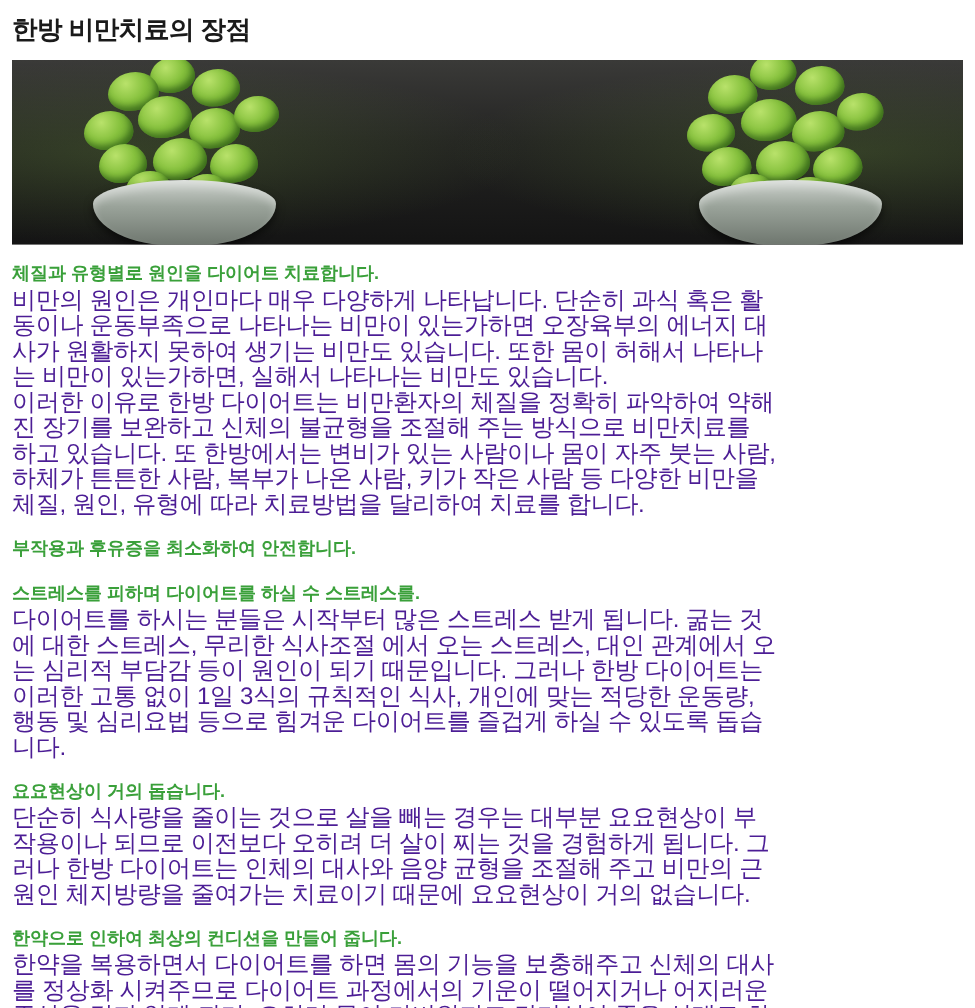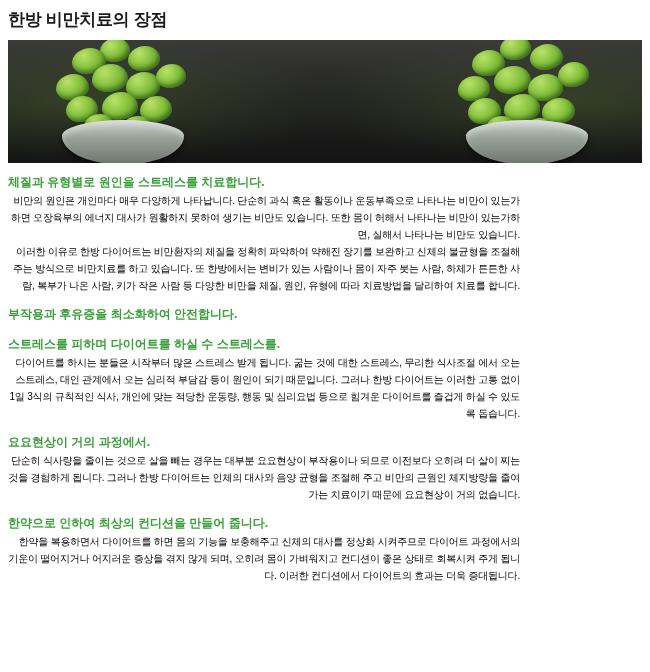--- a/index.html
+++ b/index.html
@@ -80,26 +80,25 @@
     padding-top: 10px;
   }
   .sub-head {
     color: #3aa03a;
     font-size: 12px;
     font-weight: bold;
     line-height: 18px;
     margin: 0 0 1px 0;
   }
   .body-text {
-    font-size: 10px;
+    font-size: 16px;
     line-height: 17px;
-    color: #000000;
+    color: #4c1d95;
     margin: 0;
     letter-spacing: -0.2px;
-    text-align: right;
   }
   .spacer { height: 11px; }
 </style>
 </head>
 <body>
 
 <div class="page">
 
   <h1 class="page-title">한방 비만치료의 장점</h1>
 
@@ -139,42 +138,42 @@
         <div class="leaf" style="left:34px; top:82px; width:30px; height:22px;"></div>
         <div class="leaf" style="left:72px; top:84px; width:30px; height:22px;"></div>
       </div>
       <div class="rim"></div>
     </div>
   </div>
 
   <div class="para-block">
 
     <div>
-      <p class="sub-head">체질과 유형별로 원인을 스트레스를 치료합니다.</p>
+      <p class="sub-head">체질과 유형별로 원인을 다이어트 치료합니다.</p>
       <p class="body-text">비만의 원인은 개인마다 매우 다양하게 나타납니다. 단순히 과식 혹은 활동이나 운동부족으로 나타나는 비만이 있는가하면 오장육부의 에너지 대사가 원활하지 못하여 생기는 비만도 있습니다. 또한 몸이 허해서 나타나는 비만이 있는가하면, 실해서 나타나는 비만도 있습니다.</p>
       <p class="body-text">이러한 이유로 한방 다이어트는 비만환자의 체질을 정확히 파악하여 약해진 장기를 보완하고 신체의 불균형을 조절해 주는 방식으로 비만치료를 하고 있습니다. 또 한방에서는 변비가 있는 사람이나 몸이 자주 붓는 사람, 하체가 튼튼한 사람, 복부가 나온 사람, 키가 작은 사람 등 다양한 비만을 체질, 원인, 유형에 따라 치료방법을 달리하여 치료를 합니다.</p>
     </div>
 
     <div class="spacer"></div>
 
     <div>
       <p class="sub-head">부작용과 후유증을 최소화하여 안전합니다.</p>
     </div>
 
     <div class="spacer"></div>
 
     <div>
       <p class="sub-head">스트레스를 피하며 다이어트를 하실 수 스트레스를.</p>
       <p class="body-text">다이어트를 하시는 분들은 시작부터 많은 스트레스 받게 됩니다. 굶는 것에 대한 스트레스, 무리한 식사조절 에서 오는 스트레스, 대인 관계에서 오는 심리적 부담감 등이 원인이 되기 때문입니다. 그러나 한방 다이어트는 이러한 고통 없이 1일 3식의 규칙적인 식사, 개인에 맞는 적당한 운동량, 행동 및 심리요법 등으로 힘겨운 다이어트를 즐겁게 하실 수 있도록 돕습니다.</p>
     </div>
 
     <div class="spacer"></div>
 
     <div>
-      <p class="sub-head">요요현상이 거의 과정에서.</p>
+      <p class="sub-head">요요현상이 거의 돕습니다.</p>
       <p class="body-text">단순히 식사량을 줄이는 것으로 살을 빼는 경우는 대부분 요요현상이 부작용이나 되므로 이전보다 오히려 더 살이 찌는 것을 경험하게 됩니다. 그러나 한방 다이어트는 인체의 대사와 음양 균형을 조절해 주고 비만의 근원인 체지방량을 줄여가는 치료이기 때문에 요요현상이 거의 없습니다.</p>
     </div>
 
     <div class="spacer"></div>
 
     <div>
       <p class="sub-head">한약으로 인하여 최상의 컨디션을 만들어 줍니다.</p>
       <p class="body-text">한약을 복용하면서 다이어트를 하면 몸의 기능을 보충해주고 신체의 대사를 정상화 시켜주므로 다이어트 과정에서의 기운이 떨어지거나 어지러운 증상을 겪지 않게 되며, 오히려 몸이 가벼워지고 컨디션이 좋은 상태로 회복시켜 주게 됩니다. 이러한 컨디션에서 다이어트의 효과는 더욱 증대됩니다.</p>
     </div>
 

